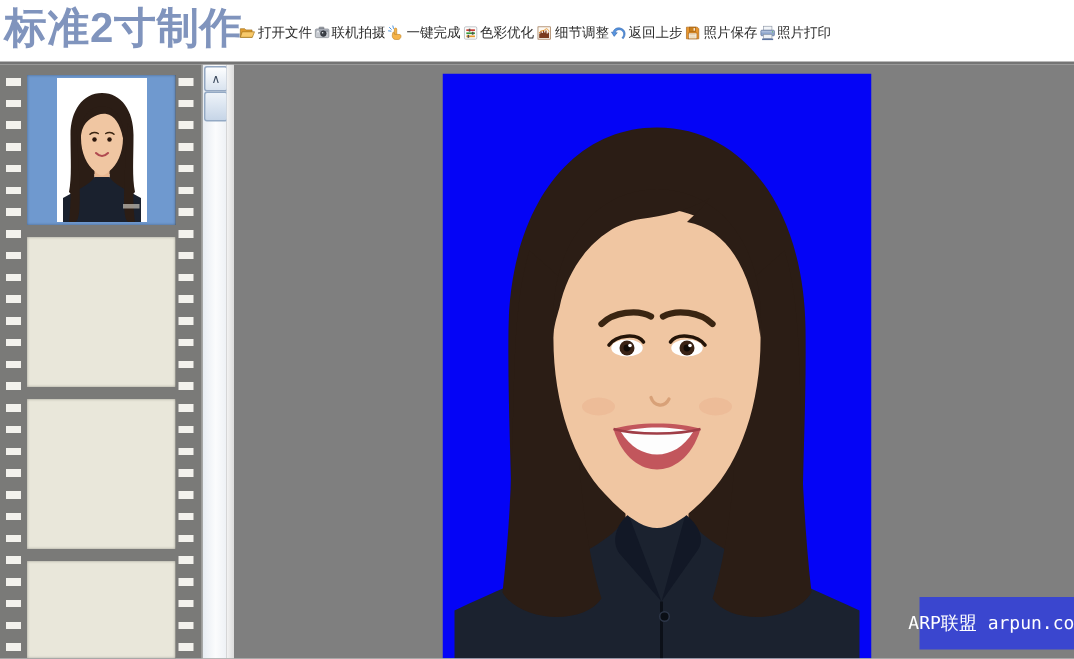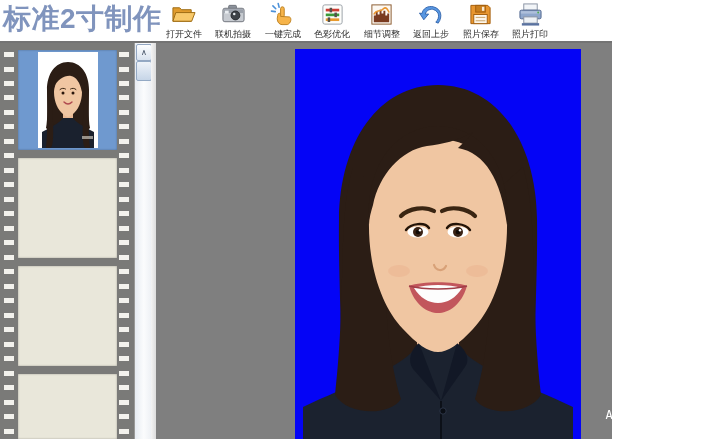--- a/index.html
+++ b/index.html
@@ -1,25 +1,25 @@
 <!DOCTYPE html>
 <html><head>
 <meta charset="utf-8">
 <style>
   html,body{margin:0;padding:0;}
-  .window{position:relative;width:612px;height:439px;overflow:hidden;
+  .window{position:relative;width:716px;height:439px;overflow:hidden;
     font-family:"Liberation Sans",sans-serif;background:#7f7f7f;}
 
   
   .toolbar{position:absolute;left:0;top:0;width:716px;height:41px;background:#ffffff;
     border-bottom:2px solid #747474;z-index:5;}
   .app-title{position:absolute;left:3px;top:0px;font-size:28px;font-weight:bold;
     color:#8094bd;white-space:nowrap;letter-spacing:0.5px;}
   .tool-buttons{position:absolute;left:159px;top:0;height:41px;display:flex;}
-  .tool-btn{width:49.5px;height:41px;display:flex;flex-direction:column;align-items:center;
+  .tool-btn{width:49.5px;height:41px;display:flex;flex-direction:row;align-items:center;
     justify-content:center;padding-top:2px;box-sizing:border-box;cursor:pointer;}
   .tool-btn svg{width:27px;height:26px;display:block;}
   .tool-label{font-size:9.5px;color:#2b2b2b;white-space:nowrap;margin-top:1px;
     transform:scale(0.95);}
 
   
   .filmstrip{position:absolute;left:0;top:43px;width:134px;bottom:0;background:#7a7a78;}
   .holes{position:absolute;top:9px;bottom:0;width:10px;
     background:repeating-linear-gradient(to bottom,#f3f2ed 0px,#f3f2ed 5px,
       rgba(0,0,0,0) 5px,rgba(0,0,0,0) 14.5px);}

